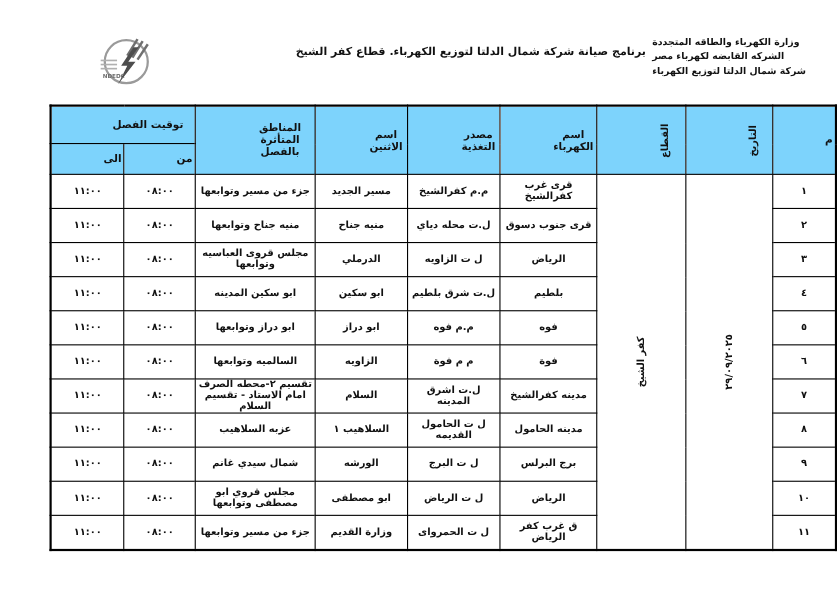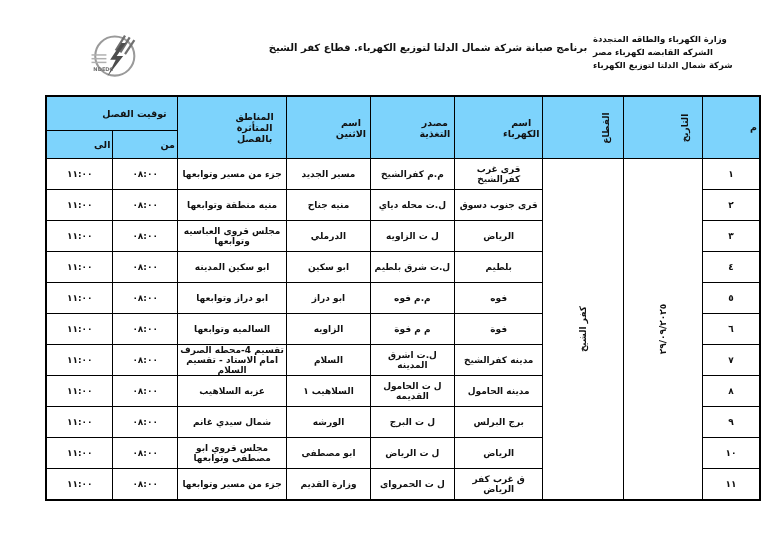--- a/index.html
+++ b/index.html
@@ -103,21 +103,21 @@
     <td class="areas">جزء من مسير وتوابعها</td>
     <td class="time">٠٨:٠٠</td>
     <td class="time">١١:٠٠</td>
   </tr>
       <tr>
     <td class="num">٢</td>
 
     <td>قرى جنوب دسوق</td>
     <td>ل.ت محله دياي</td>
     <td>منيه جناح</td>
-    <td class="areas">منيه منطقة وتوابعها</td>
+    <td class="areas">منيه جناح وتوابعها</td>
     <td class="time">٠٨:٠٠</td>
     <td class="time">١١:٠٠</td>
   </tr>
       <tr>
     <td class="num">٣</td>
 
     <td>الرياض</td>
     <td>ل ت الزاويه</td>
     <td>الدرملي</td>
     <td class="areas">مجلس قروى العباسيه وتوابعها</td>
@@ -153,21 +153,21 @@
     <td class="areas">السالميه وتوابعها</td>
     <td class="time">٠٨:٠٠</td>
     <td class="time">١١:٠٠</td>
   </tr>
       <tr>
     <td class="num">٧</td>
 
     <td>مدينه كفرالشيخ</td>
     <td>ل.ت اشرق المدينه</td>
     <td>السلام</td>
-    <td class="areas">تقسيم 4-محطه الصرف امام الاستاد - تقسيم السلام</td>
+    <td class="areas">تقسيم ٢-محطه الصرف امام الاستاد - تقسيم السلام</td>
     <td class="time">٠٨:٠٠</td>
     <td class="time">١١:٠٠</td>
   </tr>
       <tr>
     <td class="num">٨</td>
 
     <td>مدينه الحامول</td>
     <td>ل ت الحامول القديمه</td>
     <td>السلاهيب ١</td>
     <td class="areas">عزبه السلاهيب</td>

